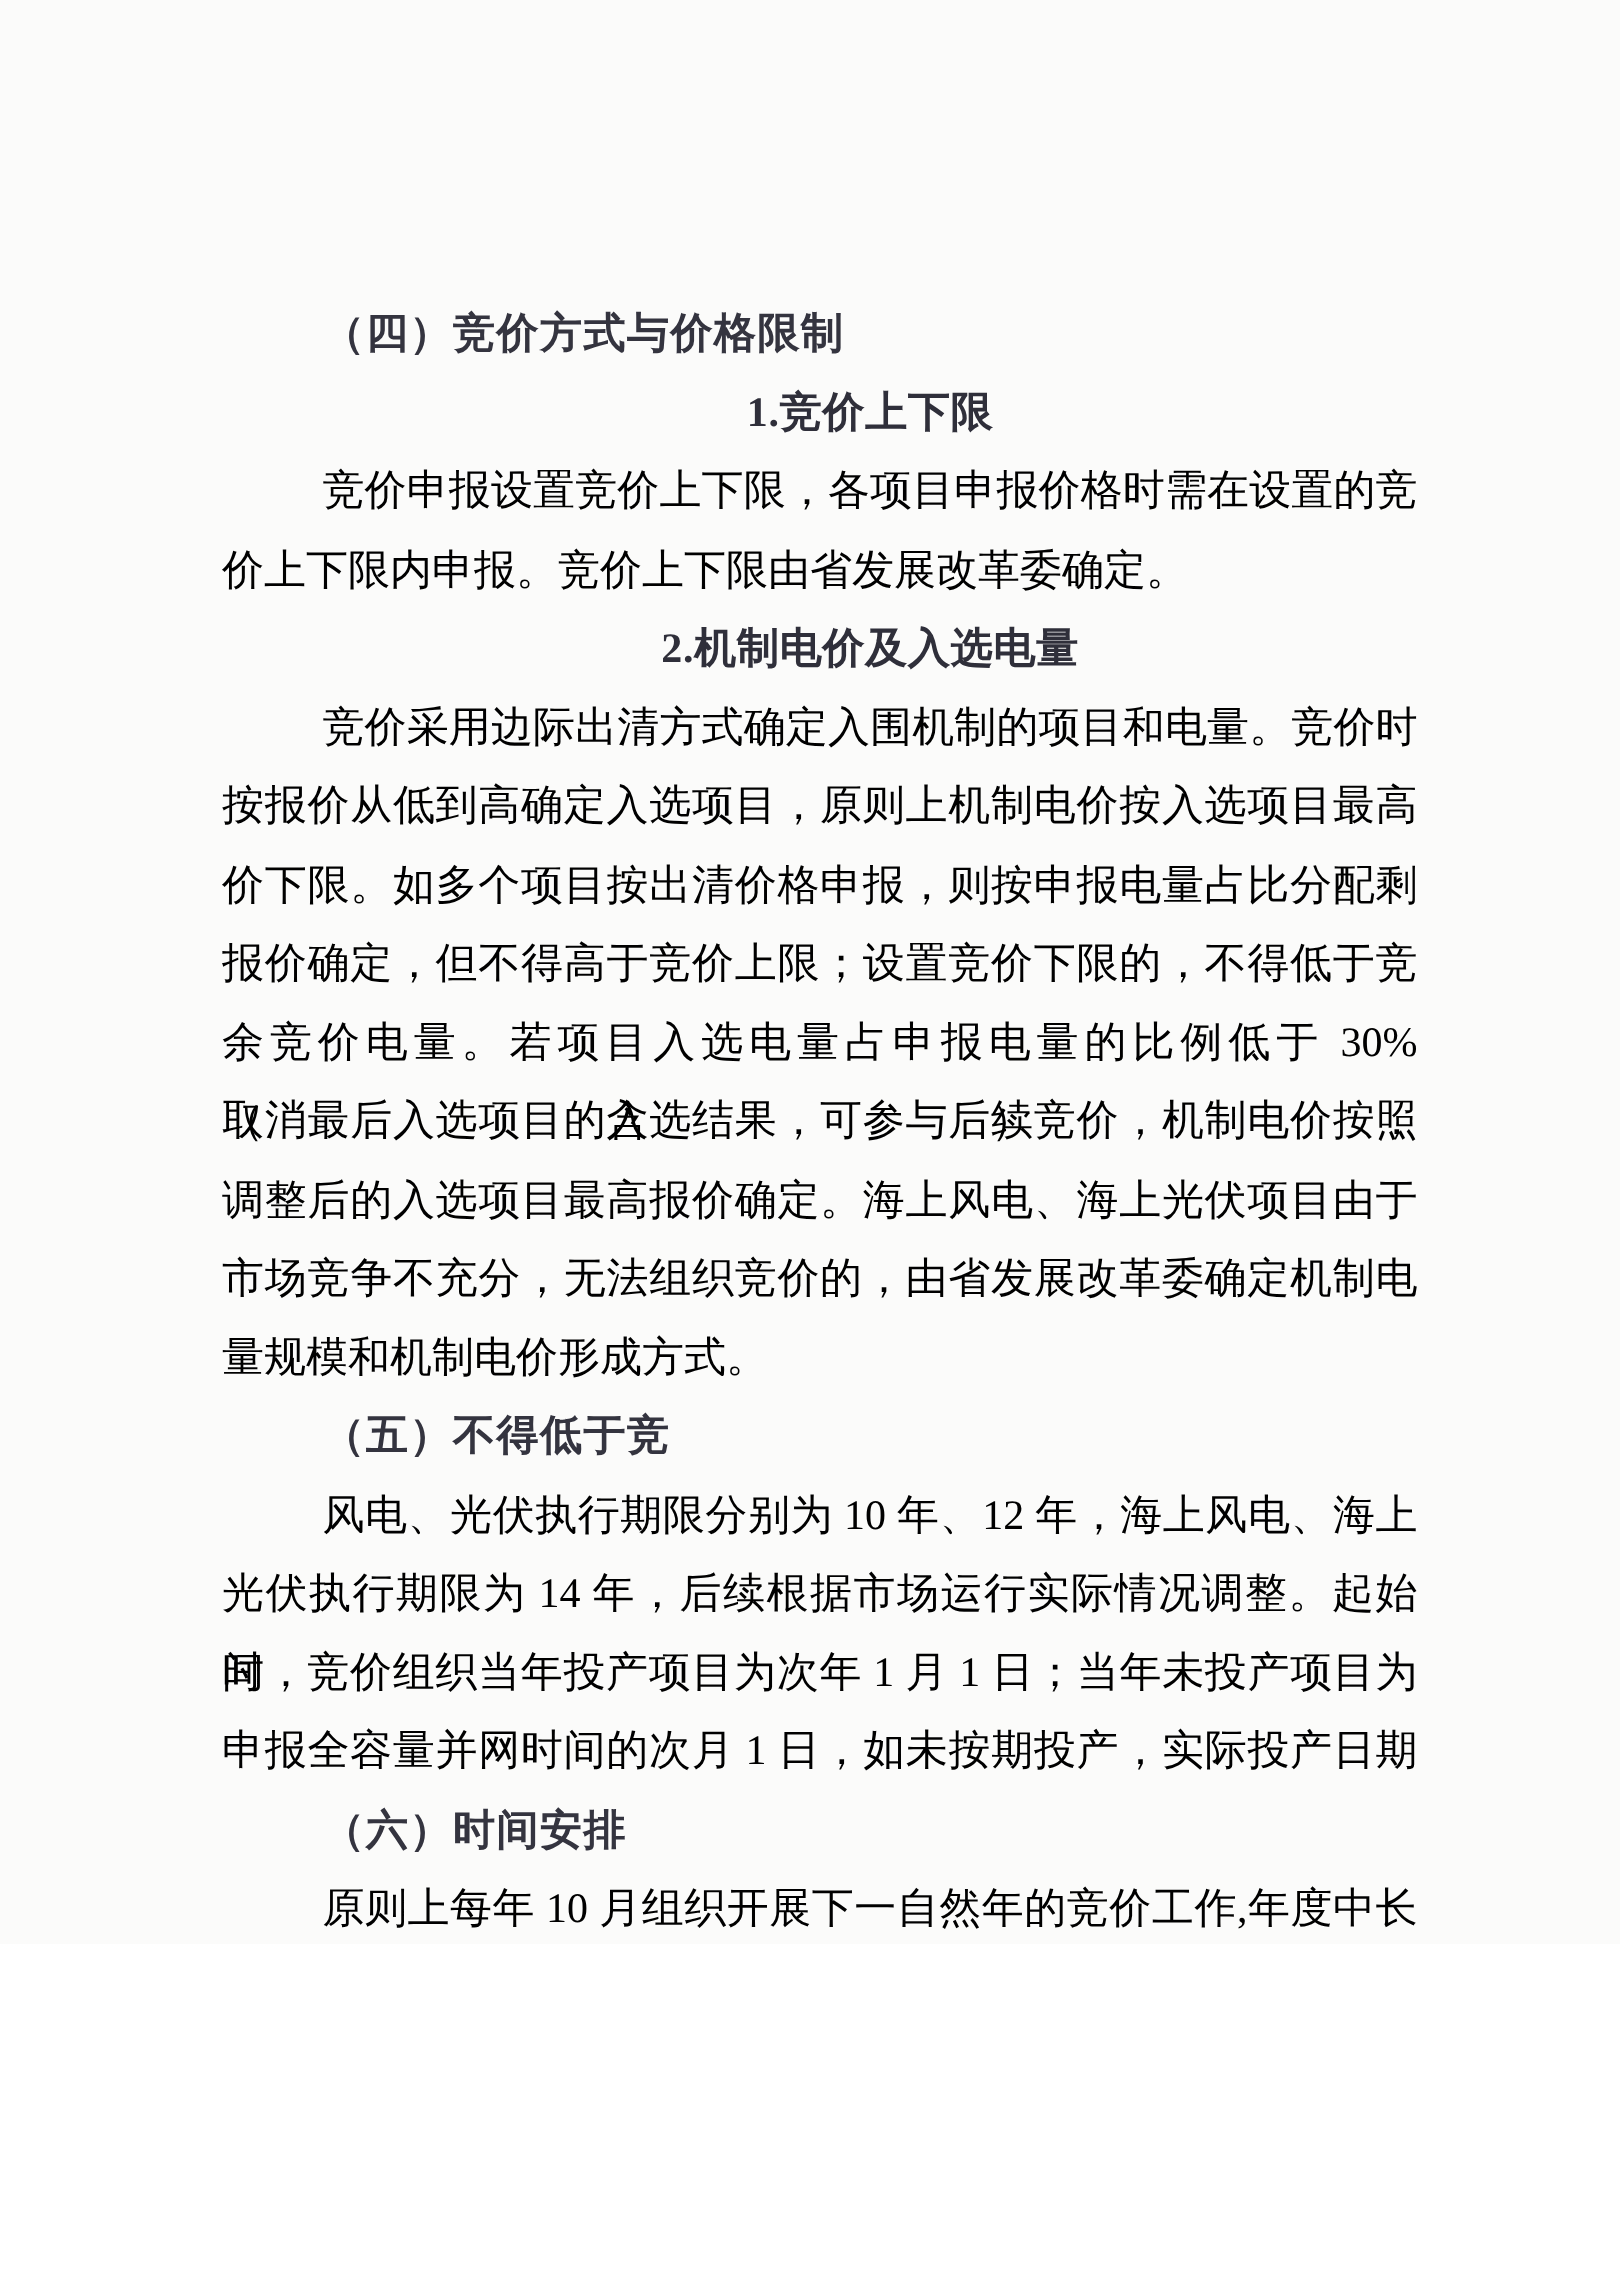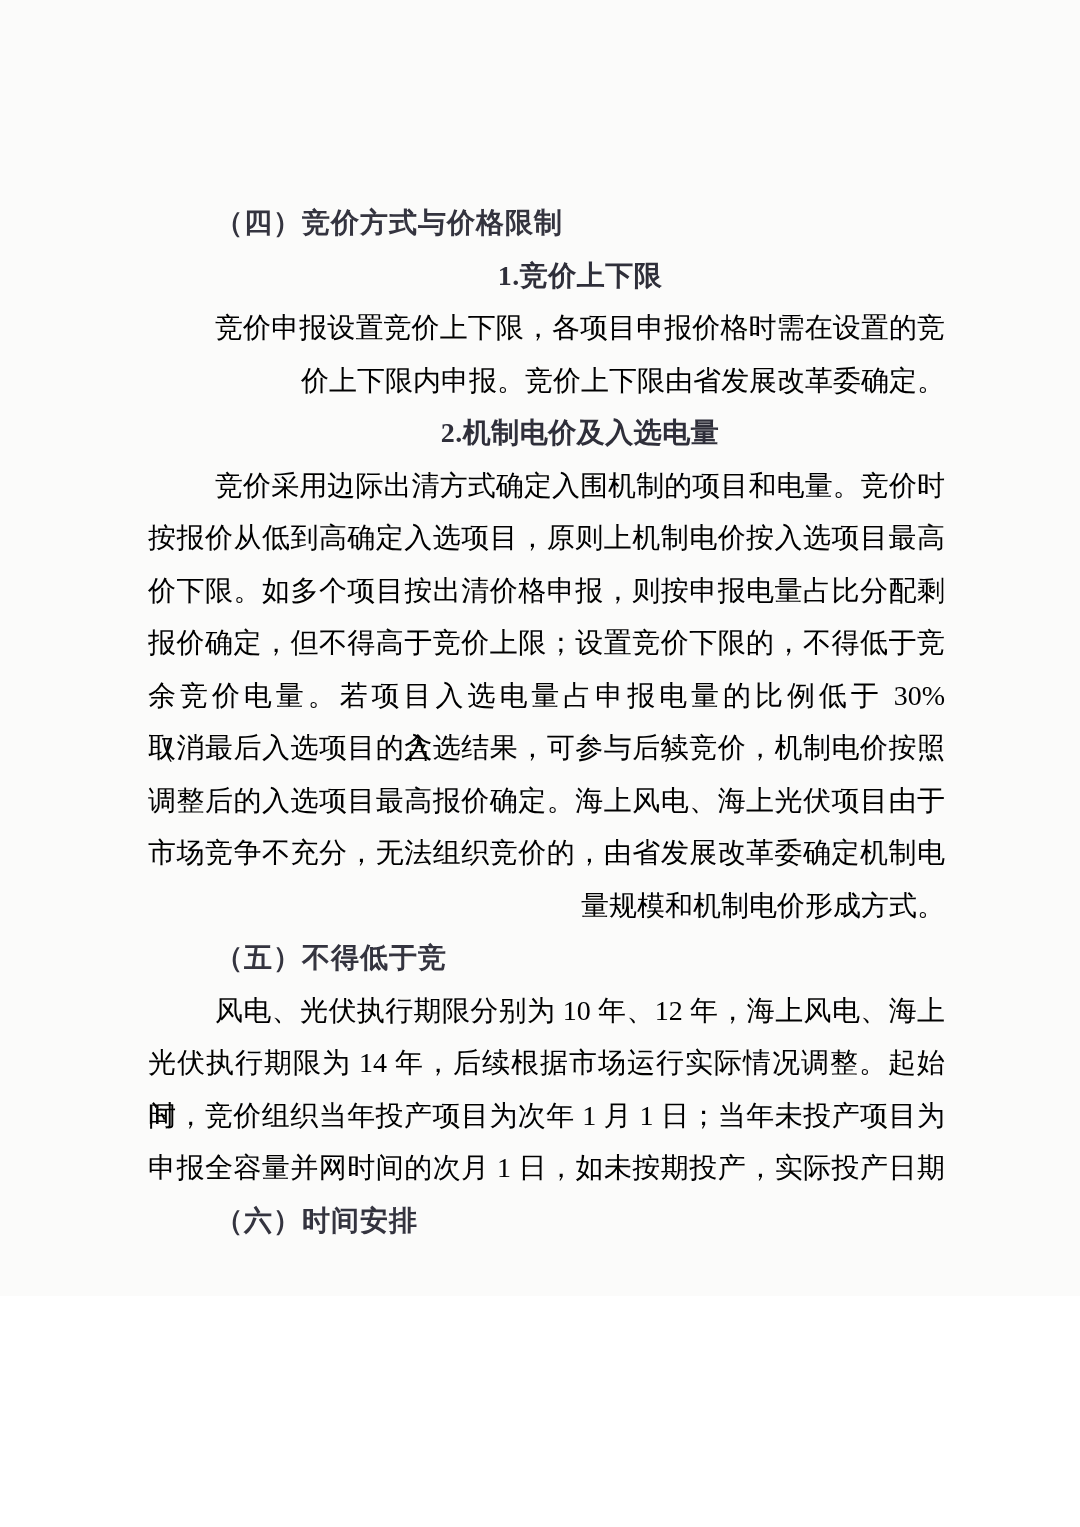--- a/index.html
+++ b/index.html
@@ -20,21 +20,21 @@
     top: 197px;
     width: 797px;
   }
   .line {
     height: 52.5px;
     line-height: 52.5px;
     font-size: 28px;
     color: #000000;
     white-space: nowrap;
   }
-  .line.wrapok { white-space: normal; text-align: right; }
+  .line.wrapok { white-space: normal; }
   .line.full {
     white-space: normal;
     text-align: justify;
     text-align-last: justify;
   }
   .line.indent { text-indent: 67px; }
   .line.h2 {
     font-weight: 600;
     color: #34343f;
     letter-spacing: 1px;
@@ -74,15 +74,16 @@
     <div class="line full">取消最后入选项目的入选结果，可参与后续竞价，机制电价按照</div>
     <div class="line full">调整后的入选项目最高报价确定。海上风电、海上光伏项目由于</div>
     <div class="line full">市场竞争不充分，无法组织竞价的，由省发展改革委确定机制电</div>
     <div class="line wrapok">量规模和机制电价形成方式。</div>
     <div class="line h2 indent">（五）不得低于竞</div>
     <div class="line full indent">风电、光伏执行期限分别为 10 年、12 年，海上风电、海上</div>
     <div class="line full">光伏执行期限为 14 年，后续根据市场运行实际情况调整。起始时</div>
     <div class="line full">间，竞价组织当年投产项目为次年 1 月 1 日；当年未投产项目为</div>
     <div class="line full">申报全容量并网时间的次月 1 日，如未按期投产，实际投产日期</div>
     <div class="line h2 indent">（六）时间安排</div>
+    <div class="line full indent">原则上每年 10 月组织开展下一自然年的竞价工作,年度中长</div>
   </div>
   <div class="footer">— 8 —</div>
 </div>
 
 </body></html>

